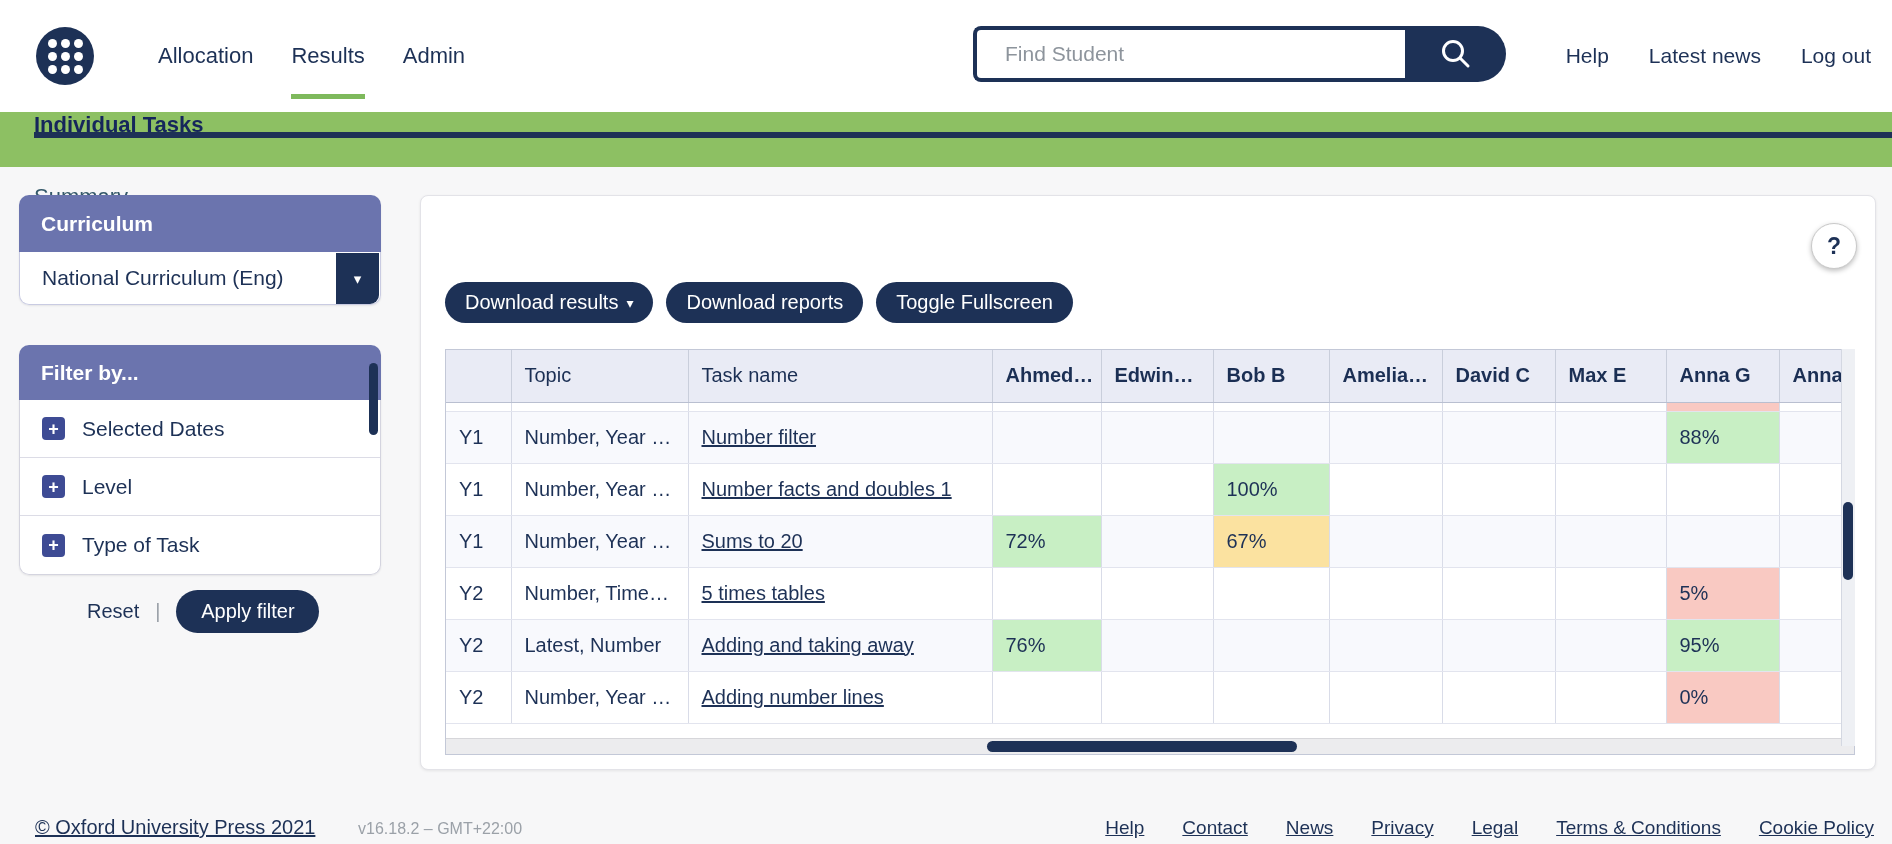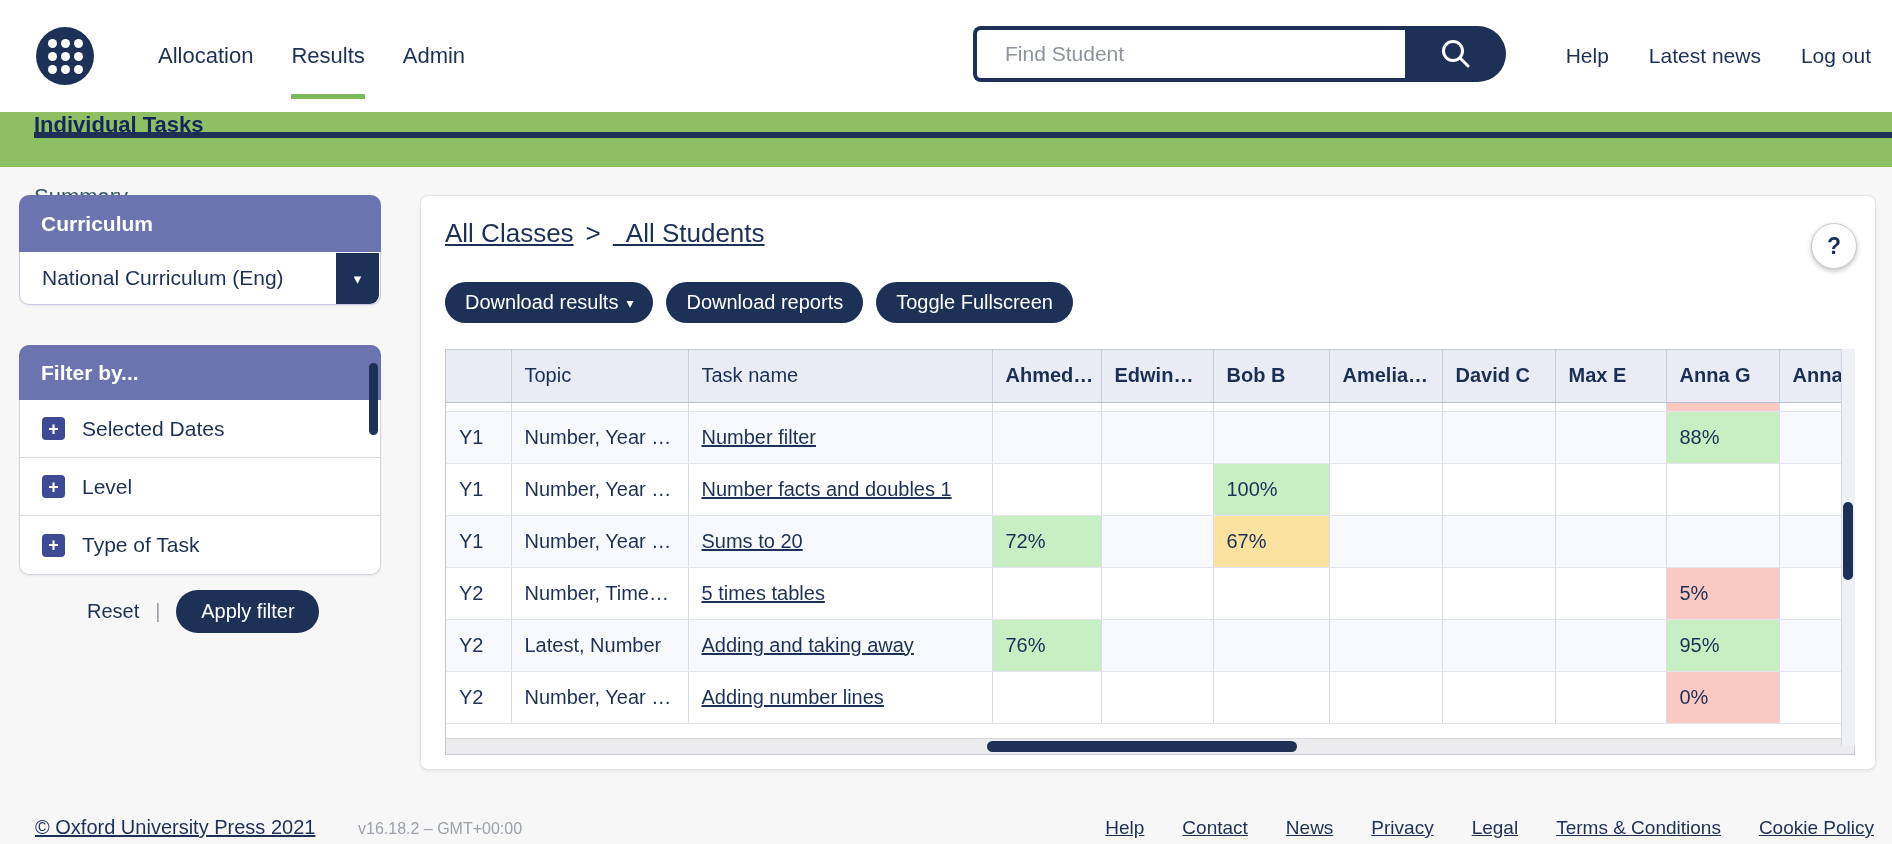--- a/index.html
+++ b/index.html
@@ -151,25 +151,20 @@
 </aside>
 <div class="side-scroll-thumb"></div>
 
 <div class="reset-row">
   <a class="reset-link">Reset</a>
   <span class="reset-sep">|</span>
   <button class="apply-btn">Apply filter</button>
 </div>
 
 <main class="card">
-  <div class="breadcrumb">
-    <a class="crumb-link">All Classes</a>
-    <span>&gt;</span>
-    <a class="crumb-link">&nbsp; All Students</a>
-  </div>
   <button class="help-circle">?</button>
 
   <div class="toolbar">
       <button class="pill-btn">Download results<span class="caret">▾</span></button>
       <button class="pill-btn">Download reports</button>
       <button class="pill-btn">Toggle Fullscreen</button>
     </div>
 
   <div class="table-wrap">
     <table class="results">
@@ -297,21 +292,21 @@
     </table>
     <div class="hscroll-track">
       <div class="hscroll-thumb"></div>
     </div>
   </div>
   <div class="vscroll-track"></div>
   <div class="vscroll-thumb"></div>
 </main>
 
 <a class="footer-copy">© Oxford University Press 2021</a>
-<span class="footer-version">v16.18.2 – GMT+00:00</span>
+<span class="footer-version">v16.18.2 – GMT+22:00</span>
 <div class="footer-links">
     <a class="foot-link">Help</a>
     <a class="foot-link">Contact</a>
     <a class="foot-link">News</a>
     <a class="foot-link">Privacy</a>
     <a class="foot-link">Legal</a>
     <a class="foot-link">Terms &amp; Conditions</a>
     <a class="foot-link">Cookie Policy</a>
   </div>
 

